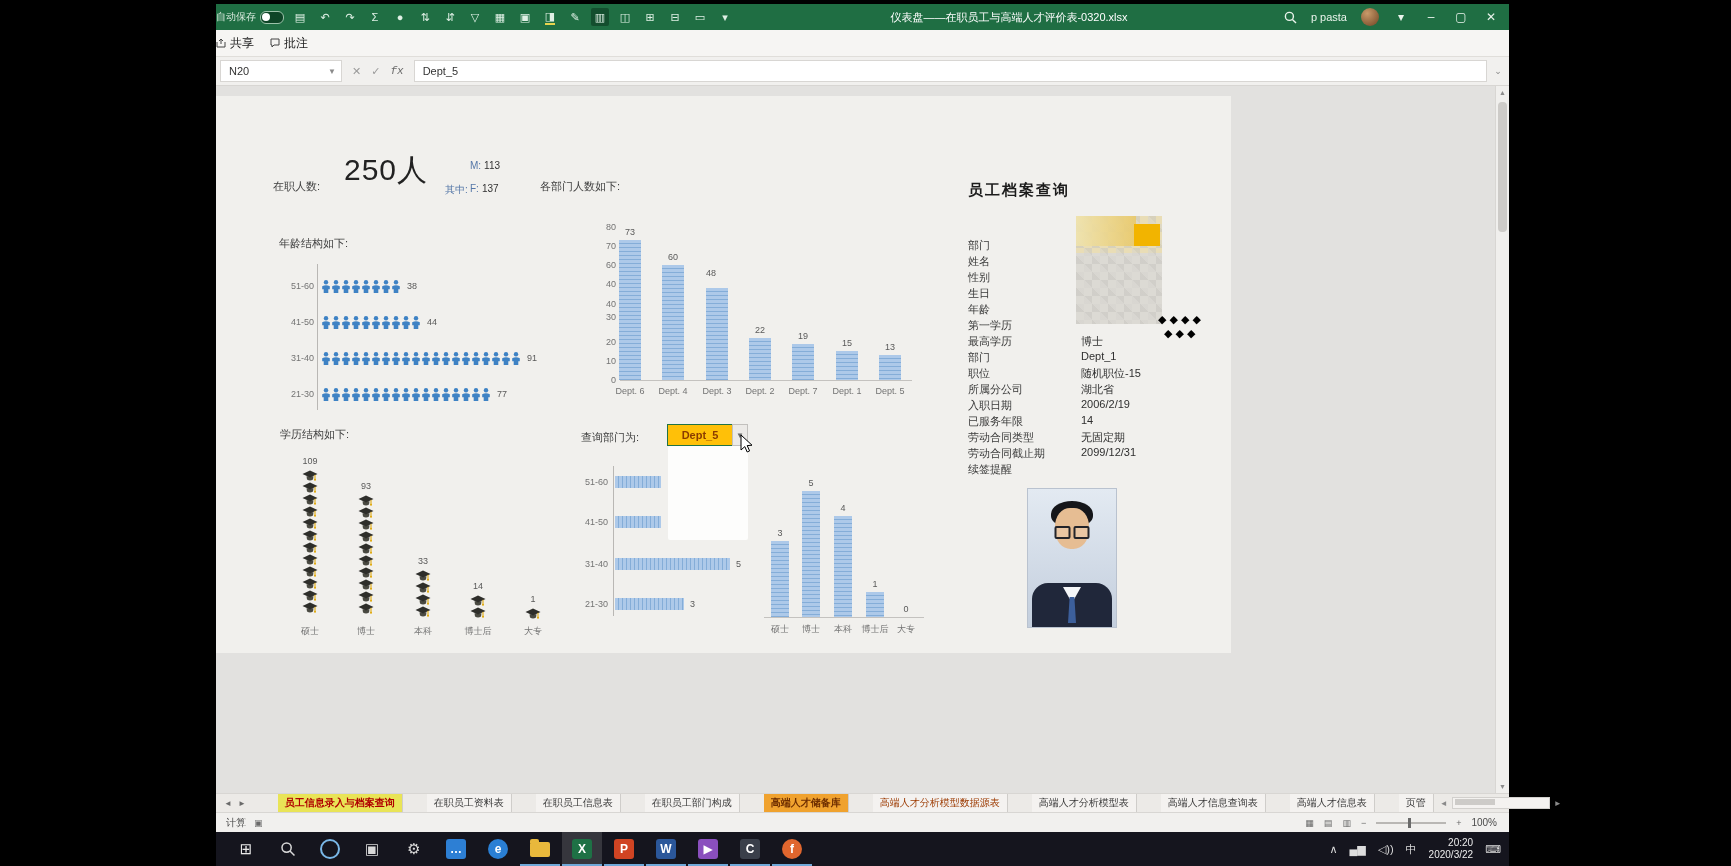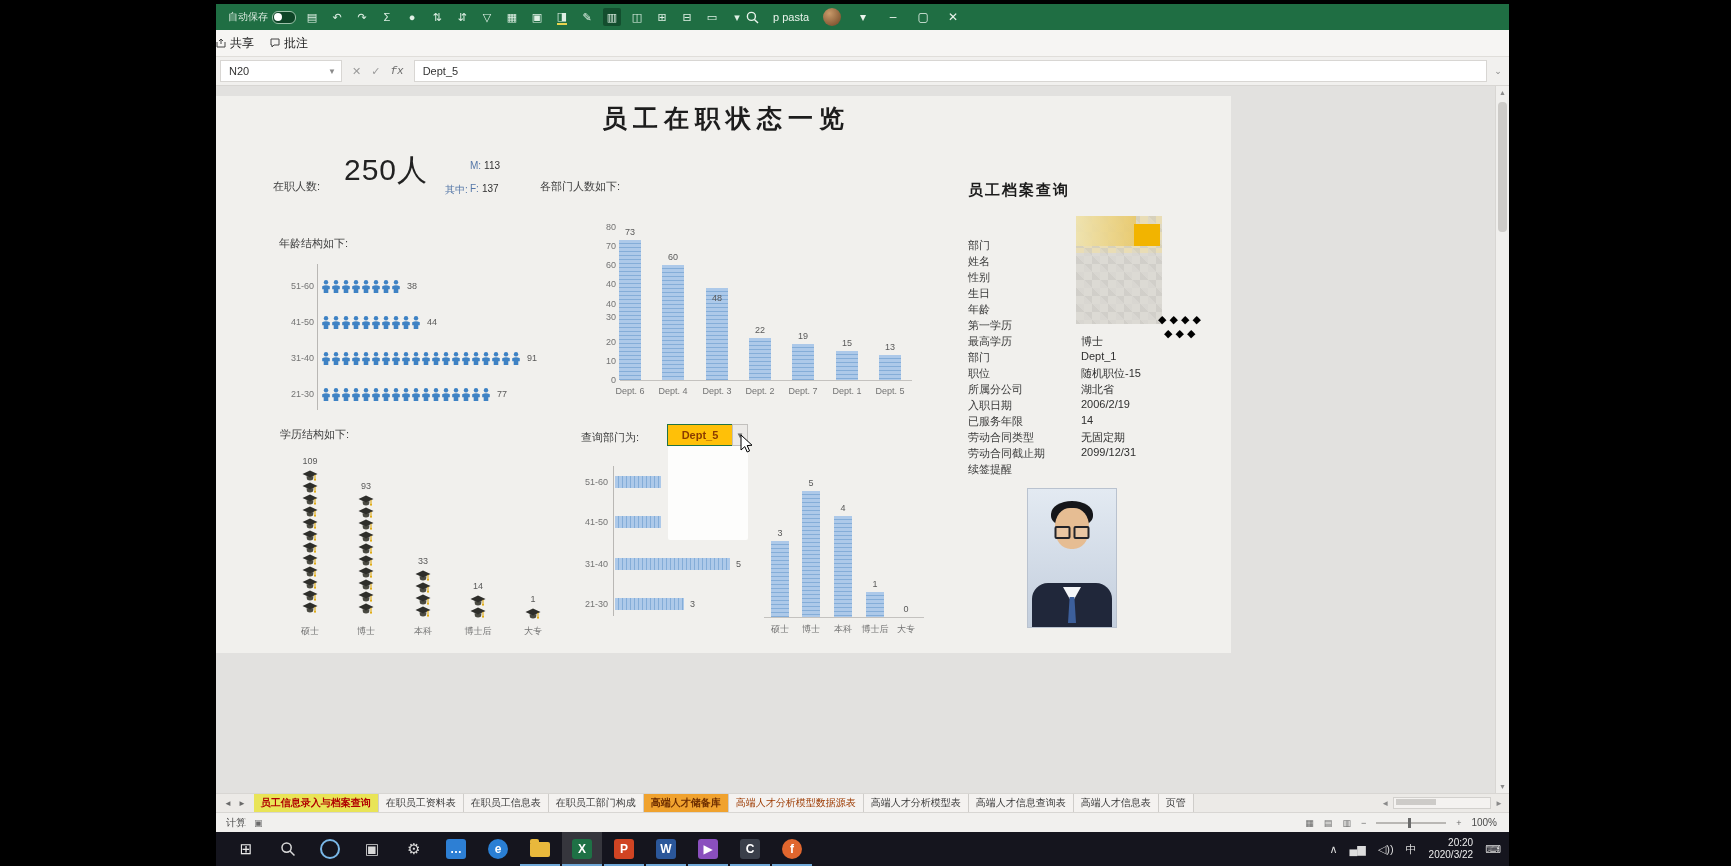--- a/index.html
+++ b/index.html
@@ -3,21 +3,21 @@
 <meta charset="utf-8">
 <style>
   html,body{margin:0;padding:0;background:#000;}
   body{width:1731px;height:866px;position:relative;overflow:hidden;
        font-family:"Liberation Sans","DejaVu Sans",sans-serif;-webkit-font-smoothing:antialiased;}
   #stage{position:absolute;left:0;top:0;width:1731px;height:866px;background:#000;}
   #screen{position:absolute;left:216px;top:4px;width:1293px;height:828px;background:#e2e1df;
           display:flex;flex-direction:column;}
   
   .titlebar{height:26px;background:#1f6e43;color:#eaf4ec;display:flex;align-items:center;font-size:11px;flex:0 0 auto;}
-  .qat{display:flex;align-items:center;gap:7px;padding-left:12px;}
+  .qat{display:flex;align-items:center;gap:7px;}
   .autosave{display:flex;align-items:center;gap:4px;font-size:10px;color:#d8e9dd;}
   .pill{width:22px;height:11px;border-radius:6px;background:#0e4527;border:1px solid #9cc3aa;position:relative;display:inline-block;}
   .pill .dot{position:absolute;left:1px;top:1px;width:8px;height:8px;border-radius:50%;background:#fff;}
   .qicon{width:18px;height:18px;display:flex;align-items:center;justify-content:center;color:#dff0e5;font-size:11px;border-radius:2px;}
   .qicon.active{background:#134e2e;}
   .qicon .ul{border-bottom:2px solid #e8d44d;padding-bottom:0px;}
   .doc-title{flex:1;text-align:center;color:#fff;font-size:11px;white-space:nowrap;overflow:hidden;}
   .tb-right{display:flex;align-items:center;gap:14px;padding-right:10px;}
   .tb-btn{color:#eaf4ec;font-size:12px;width:16px;text-align:center;}
   .avatar{width:18px;height:18px;border-radius:50%;background:radial-gradient(circle at 35% 30%,#c99a6a,#6e4322);}
@@ -77,21 +77,21 @@
   .ph-tie{position:absolute;left:50%;bottom:4px;transform:translateX(-50%);width:8px;height:26px;background:#3c5f9b;clip-path:polygon(20% 0,80% 0,100% 100%,0 100%);}
   .cursor-svg{position:absolute;}
   
   .vscroll{position:absolute;right:0;top:0;width:13px;height:100%;background:#f0efed;border-left:1px solid #d8d6d3;}
   .vs-btn{height:13px;color:#8a8a8a;font-size:7px;text-align:center;line-height:13px;}
   .vs-thumb{position:absolute;left:2px;top:16px;width:9px;height:130px;background:#cdcbc8;border-radius:4px;}
   .vs-down{position:absolute;bottom:0;width:100%;}
   
   .tabbar{height:18px;background:#eceae7;border-top:1px solid #d8d6d3;display:flex;align-items:stretch;font-size:10px;color:#3a3a3a;flex:0 0 auto;}
   .tab-nav{display:flex;align-items:center;gap:6px;padding:0 8px;color:#6a6a6a;font-size:8px;}
-  .stab{display:flex;align-items:center;padding:0 7px;border-right:1px solid #cfcdca;white-space:nowrap;background:#f4f2f0;}
+  .stab{display:flex;align-items:center;padding:0 7px;border-right:1px solid #cfcdca;white-space:nowrap;background:#f4f2f0;margin-left:24px;}
   .stab.yellow{background:#e9e457;color:#b00000;font-weight:bold;}
   .stab.orange{background:#f0a22e;color:#6e2e00;font-weight:bold;}
   .stab.redtext{color:#9c3a00;}
   .tab-space{flex:1;background:#eceae7;}
   .hscroll{display:flex;align-items:center;gap:4px;padding:0 6px;}
   .hs-track{width:96px;height:10px;background:#f4f2f0;border:1px solid #d2d0cd;position:relative;}
   .hs-thumb{position:absolute;left:2px;top:1px;width:40px;height:6px;background:#cdcbc8;}
   .hs-a{color:#8a8a8a;font-size:8px;}
   
   .statusbar{height:19px;background:#f1f0ee;border-top:1px solid #d8d6d3;display:flex;align-items:center;font-size:10px;color:#4a4a4a;flex:0 0 auto;}
@@ -140,20 +140,21 @@
             </span>
             <span class="qicon">✎</span>
             <span class="qicon active">▥</span>
             <span class="qicon">◫</span>
             <span class="qicon">⊞</span>
             <span class="qicon">⊟</span>
             <span class="qicon">▭</span>
             <span class="qicon">▾</span>
           </span>
       </div>
+      <div class="doc-title">仪表盘——在职员工与高端人才评价表-0320.xlsx</div>
       <div class="tb-right">
         <svg width="13" height="13" viewBox="0 0 13 13">
           <circle cx="5.4" cy="5.4" r="4" fill="none" stroke="#eaf4ec" stroke-width="1.4"></circle>
           <line x1="8.4" y1="8.4" x2="12" y2="12" stroke="#eaf4ec" stroke-width="1.4"></line>
         </svg>
         <span>p pasta</span>
         <span class="avatar"></span>
         <span class="tb-btn">▾</span>
         <span class="tb-btn">–</span>
         <span class="tb-btn">▢</span>
@@ -188,21 +189,20 @@
         <span>✓</span>
         <span class="fxi">fx</span>
       </div>
       <div class="formula-field">Dept_5</div>
       <div class="fx-expand">⌄</div>
     </div>
 
     <div class="sheet" id="sheet">
       <div class="dash-bg"></div>
 
-      <div class="abs dash-title" style="left:330px;top:16px;">员工在职状态一览</div>
 
       <div class="abs lbl" style="left:57px;top:93px;">在职人数:</div>
       <div class="abs big-num" style="left:128px;top:64px;">250人</div>
       <div class="abs mf" style="left:229px;top:97px;"><span class="k">其中:</span></div>
       <div class="abs mf" style="left:254px;top:74px;"><span class="k">M:</span><span>113</span></div>
       <div class="abs mf" style="left:254px;top:97px;"><span class="k">F:</span><span>137</span></div>
 
       <div class="abs lbl" style="left:324px;top:93px;">各部门人数如下:</div>
       <div class="abs lbl" style="left:63px;top:150px;">年龄结构如下:</div>
       <div class="abs lbl" style="left:64px;top:341px;">学历结构如下:</div>
@@ -466,21 +466,21 @@
           <span class="ticklbl" style="position: absolute; left: 0px; width: 20px; text-align: right; top: 27.125px;">70</span>
           <span class="ticklbl" style="position: absolute; left: 0px; width: 20px; text-align: right; top: 8px;">80</span>
           <div class="axis-h" style="left: 24px; top: 166px; width: 292px;"></div>
           <div class="vbar" style="left: 23px; top: 26.3875px; width: 22px; height: 139.613px;"></div>
           <span class="vlabel" style="position: absolute; left: 23px; width: 22px; text-align: center; top: 13.3875px;">73</span>
           <span class="catlbl" style="position: absolute; left: 12px; width: 44px; text-align: center; top: 172px;">Dept. 6</span>
           <div class="vbar" style="left: 66px; top: 51.25px; width: 22px; height: 114.75px;"></div>
           <span class="vlabel" style="position: absolute; left: 66px; width: 22px; text-align: center; top: 38.25px;">60</span>
           <span class="catlbl" style="position: absolute; left: 55px; width: 44px; text-align: center; top: 172px;">Dept. 4</span>
           <div class="vbar" style="left: 110px; top: 74.2px; width: 22px; height: 91.8px;"></div>
-          <span class="vlabel" style="position: absolute; left: 110px; width: 22px; text-align: center; top: 79px;">48</span>
+          <span class="vlabel" style="position: absolute; left: 110px; width: 22px; top: 54px;">48</span>
           <span class="catlbl" style="position: absolute; left: 99px; width: 44px; text-align: center; top: 172px;">Dept. 3</span>
           <div class="vbar" style="left: 153px; top: 123.925px; width: 22px; height: 42.075px;"></div>
           <span class="vlabel" style="position: absolute; left: 153px; width: 22px; text-align: center; top: 110.925px;">22</span>
           <span class="catlbl" style="position: absolute; left: 142px; width: 44px; text-align: center; top: 172px;">Dept. 2</span>
           <div class="vbar" style="left: 196px; top: 129.662px; width: 22px; height: 36.3375px;"></div>
           <span class="vlabel" style="position: absolute; left: 196px; width: 22px; text-align: center; top: 116.662px;">19</span>
           <span class="catlbl" style="position: absolute; left: 185px; width: 44px; text-align: center; top: 172px;">Dept. 7</span>
           <div class="vbar" style="left: 240px; top: 137.312px; width: 22px; height: 28.6875px;"></div>
           <span class="vlabel" style="position: absolute; left: 240px; width: 22px; text-align: center; top: 124.312px;">15</span>
           <span class="catlbl" style="position: absolute; left: 229px; width: 44px; text-align: center; top: 172px;">Dept. 1</span>

